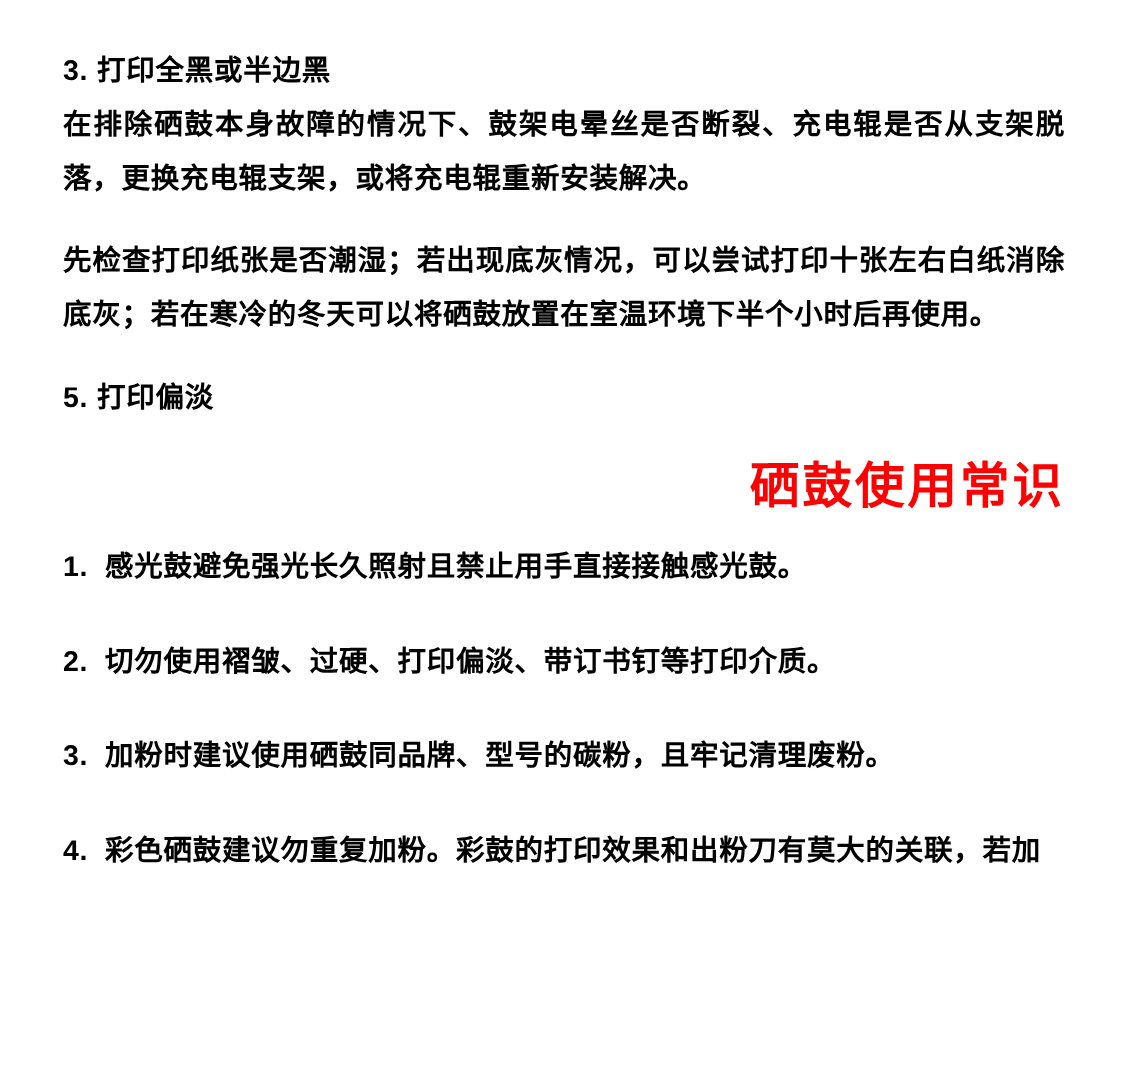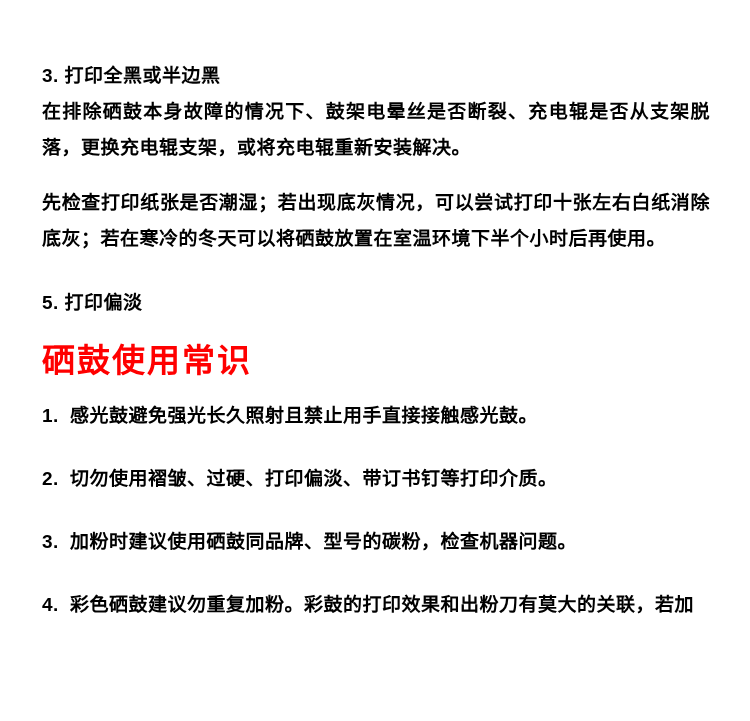--- a/index.html
+++ b/index.html
@@ -21,32 +21,31 @@
     padding: 30px 40px 0 42px;
   }
   .section {
     margin: 0 0 19px 0;
   }
   .section-heading {
     font-size: 19px;
     line-height: 36px;
     font-weight: 600;
     letter-spacing: 0.5px;
-    margin-top: 28px;
   }
   .section-body {
     font-size: 19px;
     line-height: 36px;
     font-weight: 600;
     letter-spacing: 0.5px;
     text-align: justify;
   }
   .main-title {
     margin-top: 18px;
-    text-align: left;
+    text-align: right;
     font-size: 33px;
     line-height: 42px;
     font-weight: bold;
     color: #ff0000;
     letter-spacing: 2px;
   }
   .tips {
     margin-top: 16px;
   }
   .tip {
@@ -90,21 +89,21 @@
     <div class="tip">
       <span class="tip-num">1.</span>
       <span class="tip-text">感光鼓避免强光长久照射且禁止用手直接接触感光鼓。</span>
     </div>
     <div class="tip">
       <span class="tip-num">2.</span>
       <span class="tip-text">切勿使用褶皱、过硬、打印偏淡、带订书钉等打印介质。</span>
     </div>
     <div class="tip">
       <span class="tip-num">3.</span>
-      <span class="tip-text">加粉时建议使用硒鼓同品牌、型号的碳粉，检查机器问题。</span>
+      <span class="tip-text">加粉时建议使用硒鼓同品牌、型号的碳粉，且牢记清理废粉。</span>
     </div>
     <div class="tip">
       <span class="tip-num">4.</span>
       <span class="tip-text">彩色硒鼓建议勿重复加粉。彩鼓的打印效果和出粉刀有莫大的关联，若加</span>
     </div>
   </div>
 
 </div>
 
 </body></html>

